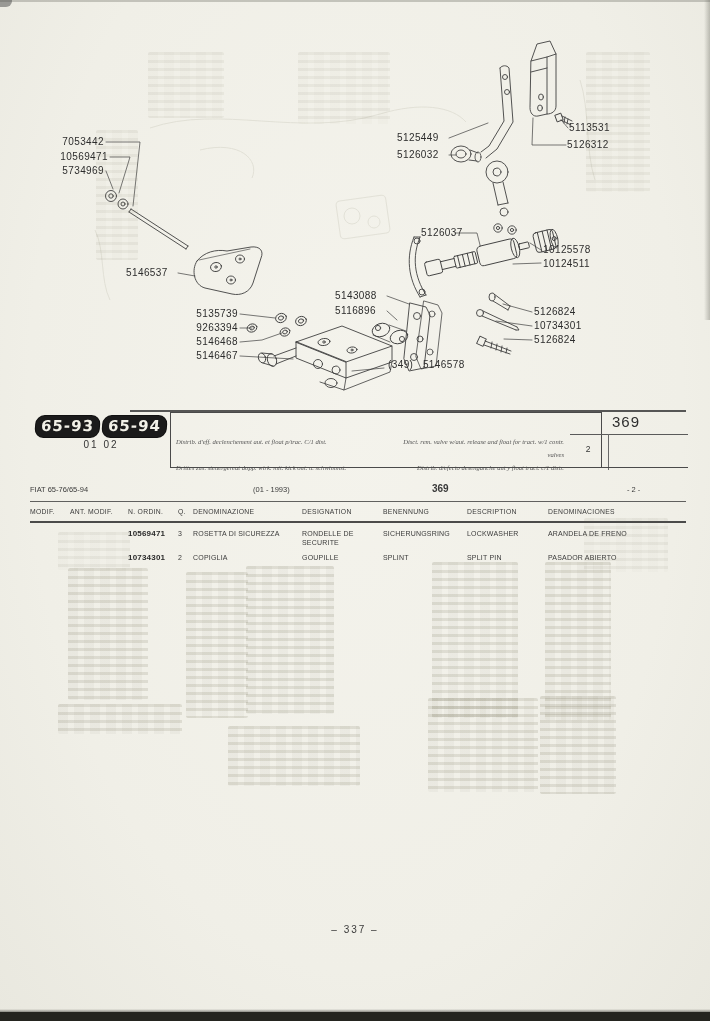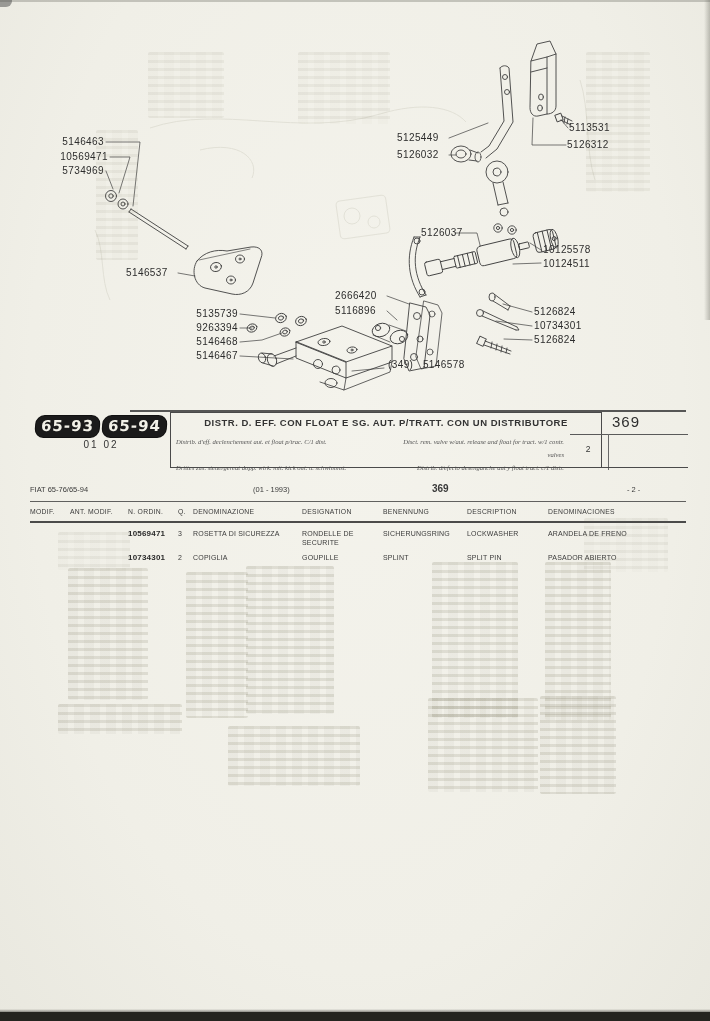--- a/index.html
+++ b/index.html
@@ -238,50 +238,49 @@
         <path d="M240,342 L262,340 L282,333"></path>
         <path d="M240,356 L293,359"></path>
         <path d="M532,312 L503,304"></path>
         <path d="M532,326 L496,321"></path>
         <path d="M532,340 L504,339"></path>
         <path d="M384,368 L352,371"></path>
       </g>
     </g>
   </svg>
 
-  <span class="dlabel" style="left:58px;top:137px;width:46px;text-align:right">5146463</span>
+  <span class="dlabel" style="left:58px;top:137px;width:46px;text-align:right">7053442</span>
   <span class="dlabel" style="left:52px;top:152px;width:56px;text-align:right">10569471</span>
   <span class="dlabel" style="left:56px;top:166px;width:48px;text-align:right">5734969</span>
   <span class="dlabel" style="left:126px;top:268px;width:50px;">5146537</span>
   <span class="dlabel" style="left:397px;top:133px;width:50px">5125449</span>
   <span class="dlabel" style="left:397px;top:150px;width:50px">5126032</span>
   <span class="dlabel" style="left:569px;top:123px;width:50px">5113531</span>
   <span class="dlabel" style="left:567px;top:140px;width:52px">5126312</span>
   <span class="dlabel" style="left:421px;top:228px;width:50px">5126037</span>
   <span class="dlabel" style="left:543px;top:245px;width:58px">10125578</span>
   <span class="dlabel" style="left:543px;top:259px;width:58px">10124511</span>
-  <span class="dlabel" style="left:335px;top:291px;width:50px">2666420</span>
+  <span class="dlabel" style="left:335px;top:291px;width:50px">5143088</span>
   <span class="dlabel" style="left:335px;top:306px;width:50px">5116896</span>
   <span class="dlabel" style="left:190px;top:309px;width:48px;text-align:right">5135739</span>
   <span class="dlabel" style="left:190px;top:323px;width:48px;text-align:right">9263394</span>
   <span class="dlabel" style="left:190px;top:337px;width:48px;text-align:right">5146468</span>
   <span class="dlabel" style="left:190px;top:351px;width:48px;text-align:right">5146467</span>
   <span class="dlabel" style="left:534px;top:307px;width:50px">5126824</span>
   <span class="dlabel" style="left:534px;top:321px;width:58px">10734301</span>
   <span class="dlabel" style="left:534px;top:335px;width:50px">5126824</span>
   <span class="dlabel" style="left:388px;top:360px;width:110px">(349)   5146578</span>
 
   <div class="band">
     <div class="band-toprule"></div>
     <div class="badges">
       <span class="badge">65-93</span><span class="badge">65-94</span>
       <div class="badge-sub">01 02</div>
     </div>
     <div class="band-box">
-      <div class="band-title">DISTR. D. EFF. CON FLOAT E SG. AUT. P/TRATT. CON UN DISTRIBUTORE</div>
       <div class="band-subs">
         <div class="sub">Distrib. d'eff. declenchement aut. et float p/trac. C/1 dist.</div>
         <div class="sub r">Disct. rem. valve w/aut. release and float for tract. w/1 contr. valves</div>
         <div class="sub">Drittes zus. steuergereat dopp. wirk. mit. kick out. u. schwimmst.</div>
         <div class="sub r">Distrib. d/efecto desenganche aut y float tract. c/1 distr.</div>
       </div>
     </div>
     <div class="band-ref">369</div>
     <div class="band-hline"></div>
     <div class="band-vline"></div>
@@ -342,18 +341,19 @@
   <div class="gb" style="left:228px;top:726px;width:132px;height:60px"></div>
   <div class="gb" style="left:428px;top:698px;width:110px;height:94px"></div>
   <div class="gb" style="left:540px;top:696px;width:76px;height:98px"></div>
   <div class="gb lt" style="left:96px;top:130px;width:42px;height:130px"></div>
   <div class="gb lt" style="left:148px;top:52px;width:76px;height:66px"></div>
   <div class="gb lt" style="left:298px;top:52px;width:92px;height:72px"></div>
   <div class="gb lt" style="left:586px;top:52px;width:64px;height:140px"></div>
   <div class="gb lt" style="left:58px;top:532px;width:72px;height:38px"></div>
   <div class="gb lt" style="left:584px;top:518px;width:84px;height:54px"></div>
 
+  <div class="pageno">– 337 –</div>
 
   <div class="top-edge"></div>
   <div class="corner-tl"></div>
   <div class="right-edge"></div>
   <div class="bottom-bar"></div>
 </div>
 
 </body></html>

